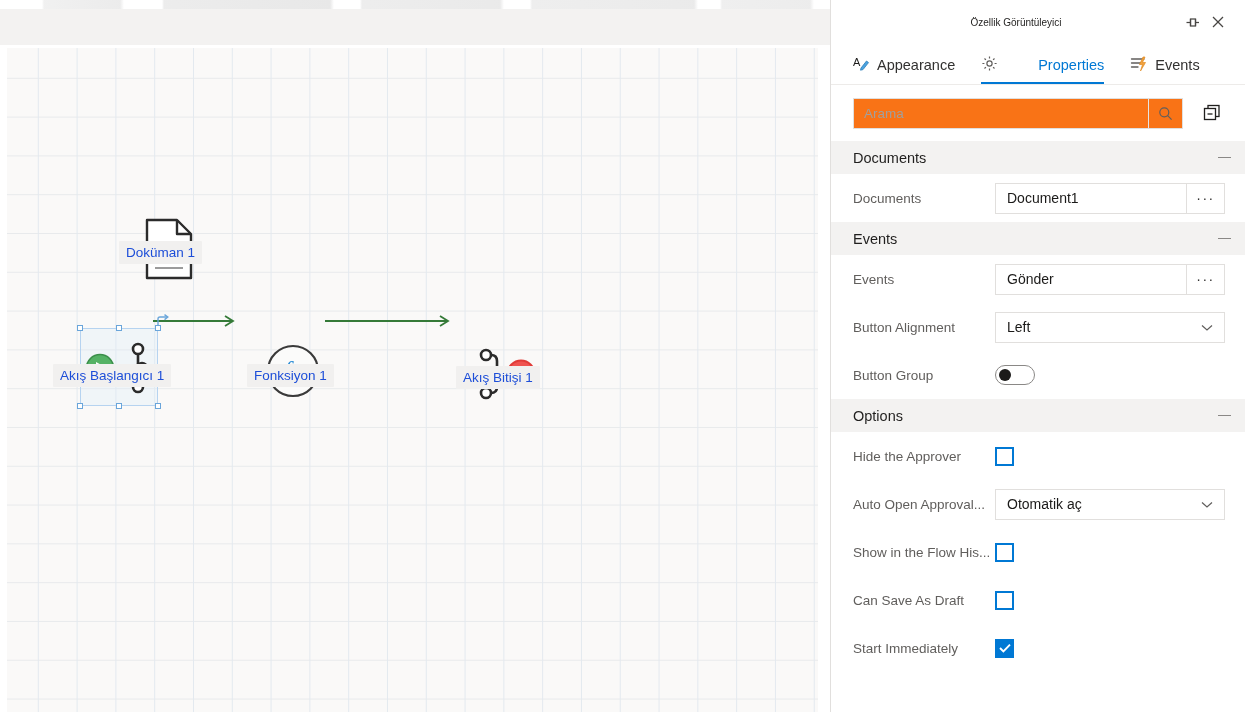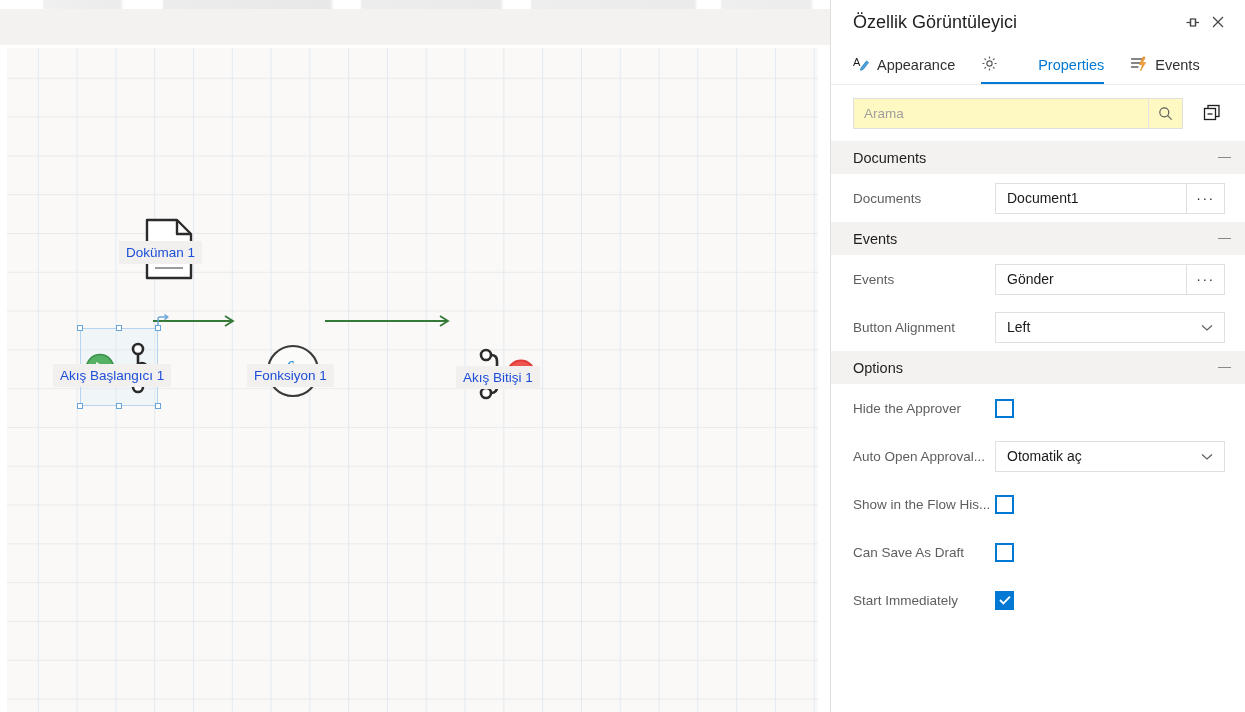--- a/index.html
+++ b/index.html
@@ -124,23 +124,24 @@
     overflow: hidden;
   }
   .panel-header {
     position: relative;
     height: 44px;
     display: flex;
     align-items: center;
     padding: 0 14px 0 22px;
   }
   .panel-title {
-    font-size: 18px;
+    font-size: 10px;
     color: #201f1e;
     flex: 1;
+    text-align: center;
   }
   .hdr-btn {
     width: 26px; height: 26px;
     display: flex; align-items: center; justify-content: center;
     color: #484644;
     cursor: pointer;
   }
   .tabs {
     display: flex;
     align-items: flex-end;
@@ -175,21 +176,21 @@
     height: 56px;
     padding: 0 12px 0 22px;
     gap: 0;
   }
   .search-box {
     flex: 1;
     display: flex;
     align-items: stretch;
     height: 31px;
     border: 1px solid #e1dfdd;
-    background: #fef9c3;
+    background: #f97316;
     box-sizing: border-box;
   }
   .search-input {
     flex: 1;
     border: 0;
     outline: none;
     background: transparent;
     padding: 0 10px;
     font-size: 13.5px;
     color: #323130;
@@ -533,20 +534,28 @@
         <div class="combo">
           <span class="cv">Left</span>
           <span>
             <svg width="12" height="8" viewBox="0 0 12 8">
               <polyline points="1,1.5 6,6 11,1.5" fill="none" stroke="#605e5c" stroke-width="1.2"></polyline>
             </svg>
           </span>
         </div>
       </div>
     </div>
+    <div class="prop-row">
+      <div class="prop-label">Button Group</div>
+      <div class="prop-ctl">
+        <div class="switch">
+          <span class="knob"></span>
+        </div>
+      </div>
+    </div>
 
     <div class="section-head">
       <span class="sh-title">Options</span>
       <span class="minus"></span>
     </div>
 
     <div class="prop-row">
       <div class="prop-label">Hide the Approver</div>
       <div class="prop-ctl">
         <div class="cbox">

